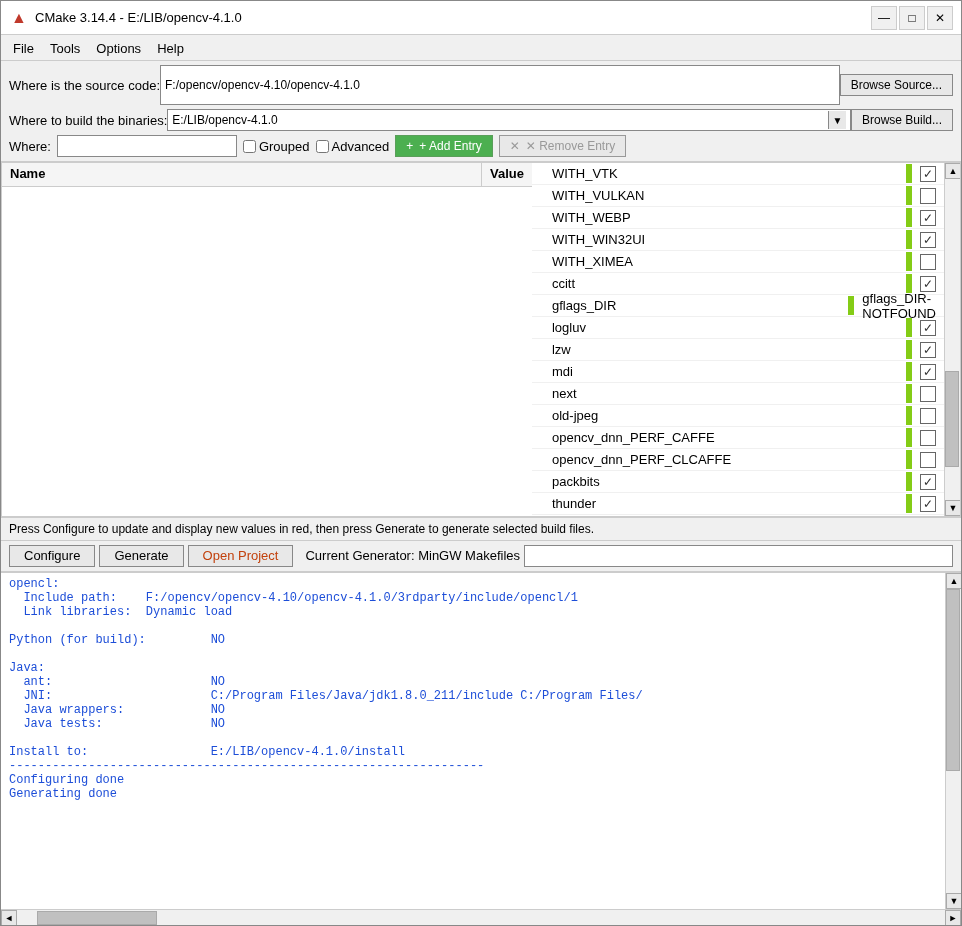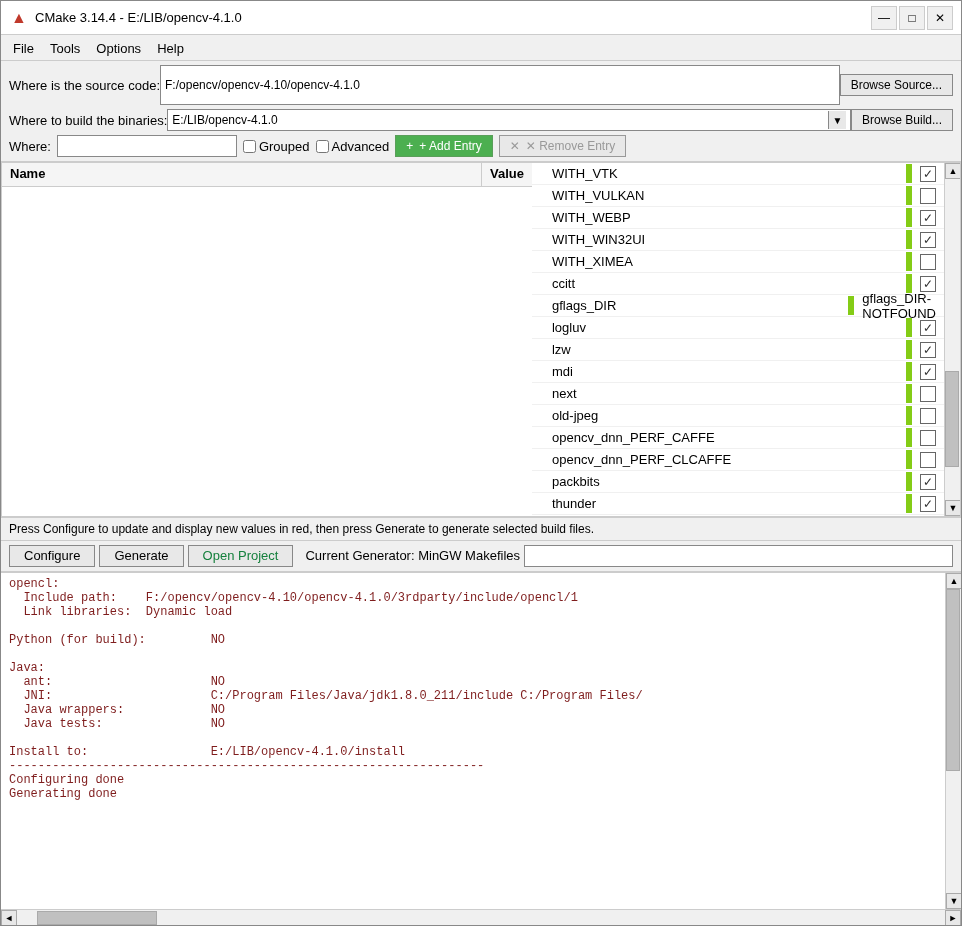--- a/index.html
+++ b/index.html
@@ -256,21 +256,21 @@
     }
     .action-btn {
       height: 22px;
       padding: 0 14px;
       border: 1px solid #888;
       background: #e8e8e8;
       cursor: pointer;
       font-size: 13px;
     }
     .action-btn.disabled {
-      color: #15803d;
+      color: #c2410c;
       cursor: default;
     }
     .generator-label {
       font-size: 13px;
       margin-left: 8px;
     }
     .generator-input {
       flex: 1;
       height: 22px;
       border: 1px solid #888;
@@ -287,21 +287,21 @@
       flex-direction: column;
     }
     .output-text {
       flex: 1;
       font-family: 'Courier New', monospace;
       font-size: 12px;
       padding: 4px 8px;
       overflow-y: auto;
       overflow-x: auto;
       white-space: pre;
-      color: #7f1d1d;
+      color: #1d4ed8;
       background: white;
     }
     .output-bottom-bar {
       height: 16px;
       background: #f0f0f0;
       border-top: 1px solid #ccc;
       display: flex;
       align-items: center;
     }
     .scrollbar-thumb-h {

